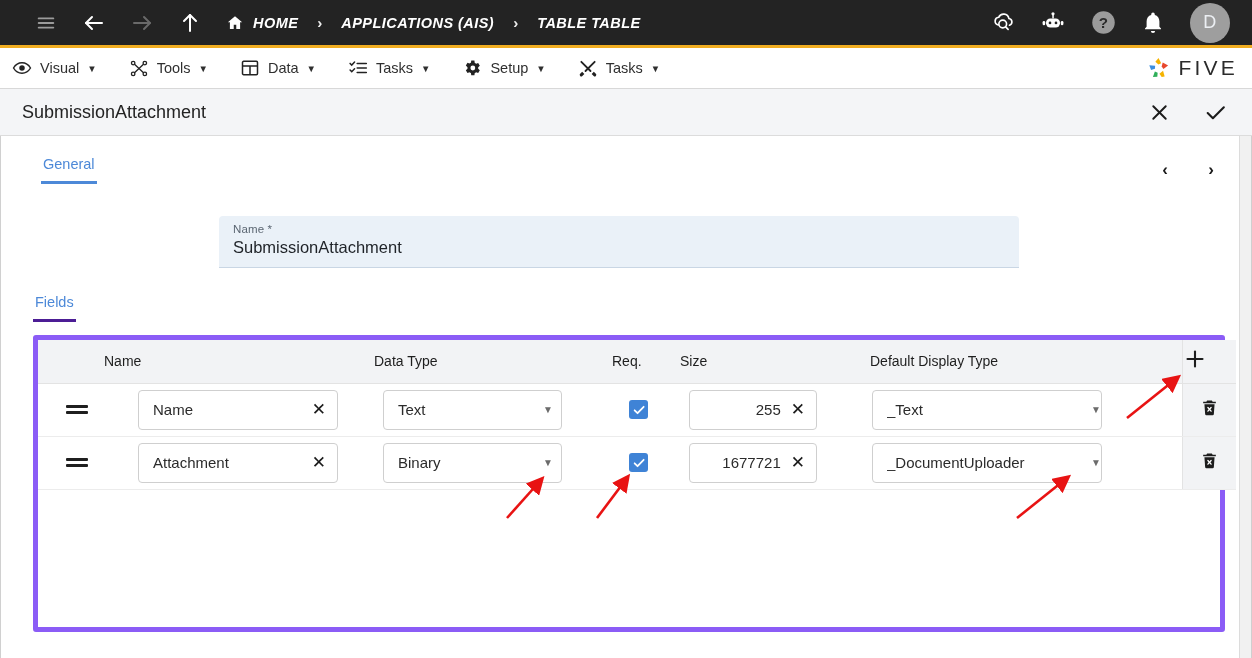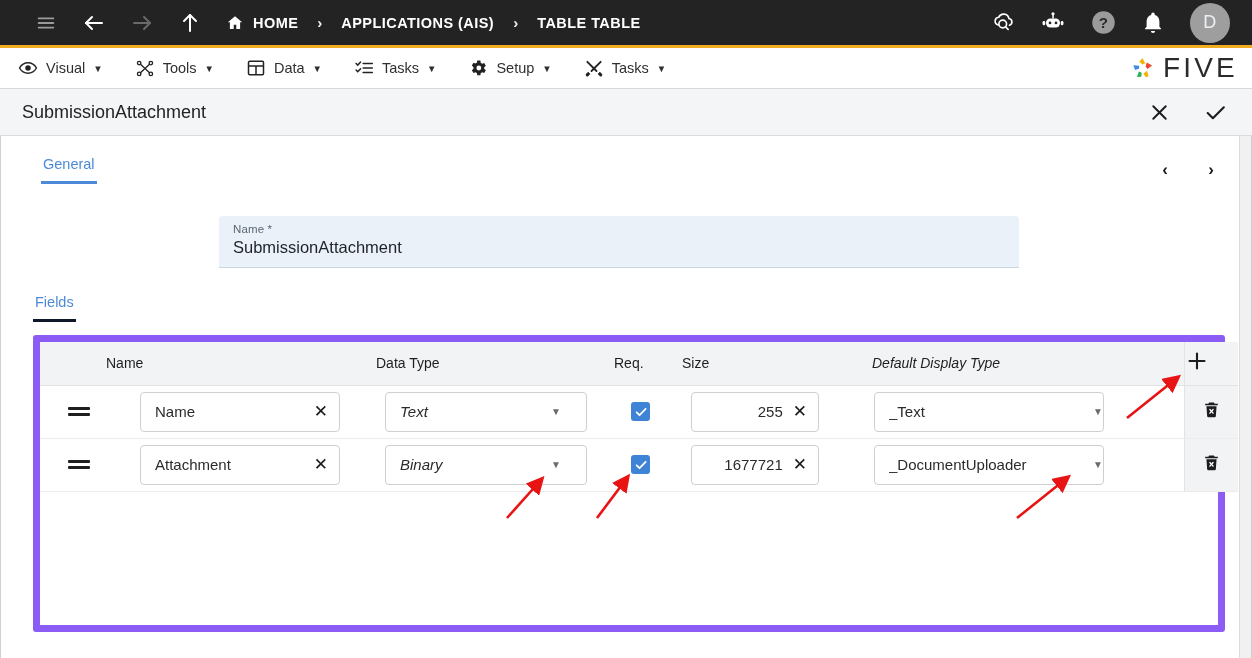--- a/index.html
+++ b/index.html
@@ -28,20 +28,21 @@
   }
   .tb-icon.dim { color: #6a6a6a; }
   .crumbs { display: flex; align-items: center; margin-left: 12px; }
   .crumb {
     display: flex; align-items: center; gap: 9px;
     color: #ffffff;
     font-size: 14.5px;
     font-weight: bold;
     letter-spacing: 0.45px;
     white-space: nowrap;
+    font-style: italic;
   }
   .crumb-sep {
     color: #ffffff; font-size: 15px; font-weight: bold;
     margin: 0 19px; opacity: .92;
   }
   .topbar-right {
     margin-left: auto;
     display: flex; align-items: center; gap: 16px;
     padding-right: 8px;
   }
@@ -58,40 +59,40 @@
     margin-left: 4px;
   }
 
   
   .menubar {
     height: 41px;
     background: #ffffff;
     border-bottom: 1px solid #d8d8d8;
     display: flex;
     align-items: center;
-    padding-left: 18px;
+    padding-left: 12px;
   }
   .menu-item {
     display: flex; align-items: center; gap: 8px;
     margin-right: 32px;
     color: #2f2f2f;
     font-size: 14.5px;
     white-space: nowrap;
   }
   .menu-item .m-ico {
     display: flex; align-items: center; justify-content: center;
     width: 20px; height: 20px; color: #222;
   }
   .caret { font-size: 9.5px; line-height: 1; position: relative; top: 1px; }
   .five-logo {
     margin-left: auto; margin-right: 14px;
     display: flex; align-items: center; gap: 7px;
   }
   .five-word {
-    font-size: 28px; letter-spacing: 3.2px;
+    font-size: 21px; letter-spacing: 3.2px;
     color: #2b2b2b; font-weight: 300;
   }
 
   
   .formbar {
     height: 47px;
     background: #f4f5f7;
     border-bottom: 1px solid #dcdcdc;
     display: flex; align-items: center;
     padding: 0 20px 0 22px;
@@ -139,26 +140,26 @@
     padding: 7px 14px 0 14px;
   }
   .nf-label { font-size: 11.5px; color: #5b6672; letter-spacing: .15px; }
   .nf-value { font-size: 16.5px; color: #1f2328; margin-top: 3px; }
 
   
   .fields-tabrow { padding-top: 24px; display: flex; }
   .fields-tab {
     font-size: 14.5px; color: #4d89d8;
     padding: 2px 2px 9px 2px;
-    border-bottom: 3px solid #0f172a;
+    border-bottom: 3px solid #4c1d95;
   }
 
   .grid {
     margin-top: 13px;
-    border: 7px solid #8b5cf6;
+    border: 5px solid #8b5cf6;
     border-radius: 3px;
     background: #fff;
     height: 297px;
     position: relative;
   }
   table.fields { width: 100%; border-collapse: collapse; table-layout: fixed; }
   table.fields th {
     background: #f2f3f5;
     font-size: 14px; font-weight: normal; color: #1e1e1e;
     text-align: left;
@@ -177,21 +178,21 @@
   .c-type   { width: 238px; }
   .c-req    { width: 68px; }
   .c-size   { width: 190px; }
   .c-disp   { width: 312px; }
   .c-act    { width: 54px; }
 
   th.th-name { padding-left: 67px; }
   th.th-type { padding-left: 9px; }
   th.th-req  { padding-left: 3px; }
   th.th-size { padding-left: 9px; }
-  th.th-disp { padding-left: 2px; font-style: italic; }
+  th.th-disp { padding-left: 2px; }
   th.th-act {
     background: #f2f3f5;
     border-left: 1px solid #e3e3e3;
     text-align: center;
     padding: 0;
   }
   td.td-act {
     background: #f2f3f5;
     border-left: 1px solid #e3e3e3;
     text-align: center;
@@ -212,21 +213,21 @@
     background: #fff;
     display: flex; align-items: center;
     padding: 0 11px 0 14px;
     font-size: 15px; color: #2b2b2b;
   }
   .txtbox .val { flex: 1; overflow: hidden; white-space: nowrap; }
   .txtbox .val.right { text-align: right; padding-right: 2px; }
   .clear-x { font-size: 17px; color: #1a1a1a; margin-left: 8px; line-height: 1; }
 
   .box-name { width: 200px; margin-left: 34px; }
-  .box-type { width: 202px; margin-left: 9px; position: relative; padding-right: 25px; font-style: italic; }
+  .box-type { width: 179px; margin-left: 9px; position: relative; padding-right: 8px; }
   .box-size { width: 128px; margin-left: 9px; }
   .box-disp { width: 230px; margin-left: 2px; position: relative; padding-right: 0; }
   .dd-caret { font-size: 10px; color: #6b6b6b; margin-left: auto; padding-left: 6px; }
 
   .checkbox {
     width: 19px; height: 19px;
     background: #3f83d6; border-radius: 3px;
     display: flex; align-items: center; justify-content: center;
     margin-left: 17px;
   }

